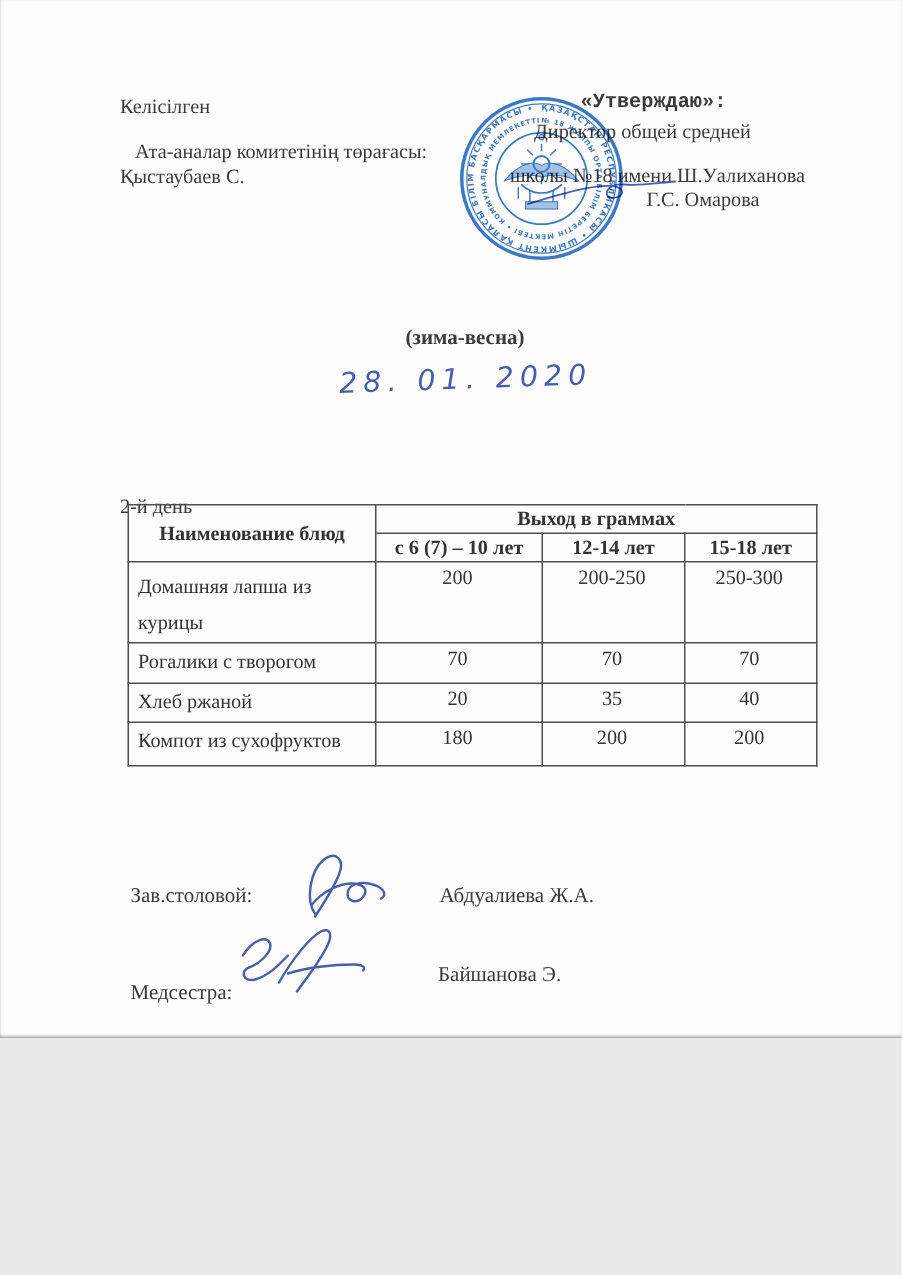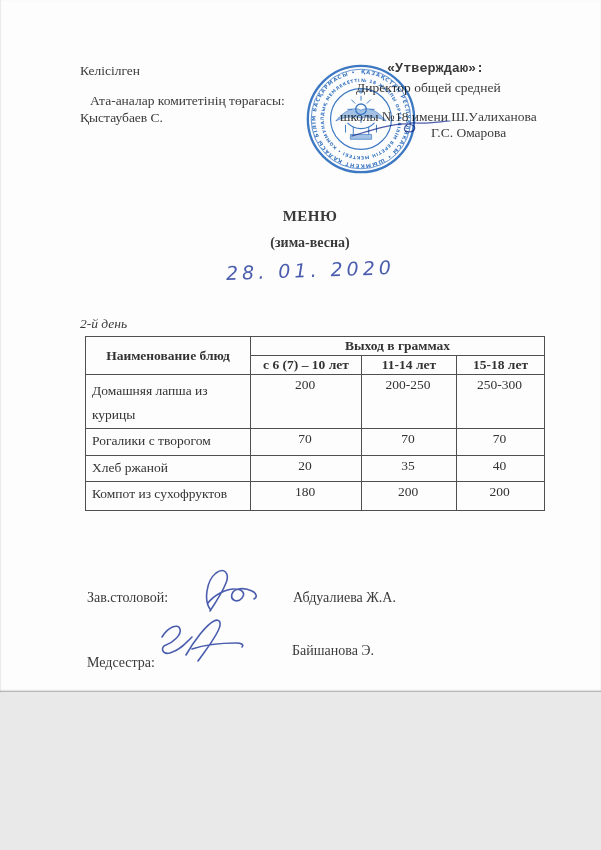--- a/index.html
+++ b/index.html
@@ -43,21 +43,21 @@
   .title-block{left:110px;top:208px;width:400px;text-align:center;}
   .title-main{font-size:15px;font-weight:bold;letter-spacing:.5px;}
   .title-week{font-size:14px;font-weight:bold;margin-top:11px;}
   .title-season{font-size:14px;font-weight:bold;margin-top:10px;}
   .title-date{
     display:inline-block;margin-top:8px;color:var(--pen);
     font-family:"DejaVu Sans",sans-serif;font-style:italic;
     font-size:19px;letter-spacing:4px;transform:rotate(-2deg);
   }
 
-  .day-label{left:80px;top:316px;font-style:italic;}
+  .day-label{left:80px;top:330px;}
 
   
   .menu-table{
     left:85px;top:336px;width:459px;
     border-collapse:collapse;table-layout:fixed;
     font-size:13.5px;color:#333;border-radius:21px;
   }
   .menu-table th,.menu-table td{
     border:1px solid #4f4f4f;
   }
@@ -132,42 +132,41 @@
         </g>
         <path class="st-stroke" stroke-width="1.2" d="M46,64 C50,68 54,70 60,70 C66,70 70,68 74,64"></path>
         <path class="st-fill" d="M49,76 h22 v5 h-22 z"></path>
         <circle class="st-fill" cx="60" cy="31.5" r="1.8"></circle>
         <path class="st-stroke" stroke-width="1" d="M44,66 v8 M76,66 v8 M52,68 v8 M68,68 v8"></path>
       </g>
     </svg>
   </div>
 
   <div class="abs title-block">
-    <div class="title-main">МЕНЮ</div>
     <div class="title-season">(зима-весна)</div>
     <div><span class="title-date">28. 01. 2020</span></div>
   </div>
 
   <div class="abs t135 day-label">2-й день</div>
 
   <table class="abs menu-table">
     <colgroup>
       <col style="width:165px">
         <col style="width:111px">
         <col style="width:95px">
         <col style="width:88px">
     </colgroup>
     <thead>
       <tr>
         <th rowspan="2">Наименование блюд</th>
         <th colspan="3">Выход в граммах</th>
       </tr>
       <tr>
         <th>с 6 (7) – 10 лет</th>
-        <th>11-14 лет</th>
+        <th>12-14 лет</th>
         <th>15-18 лет</th>
       </tr>
     </thead>
     <tbody>
       <tr>
         <td>Домашняя лапша из курицы</td>
         <td class="num">200</td>
         <td class="num">200-250</td>
         <td class="num">250-300</td>
       </tr>

